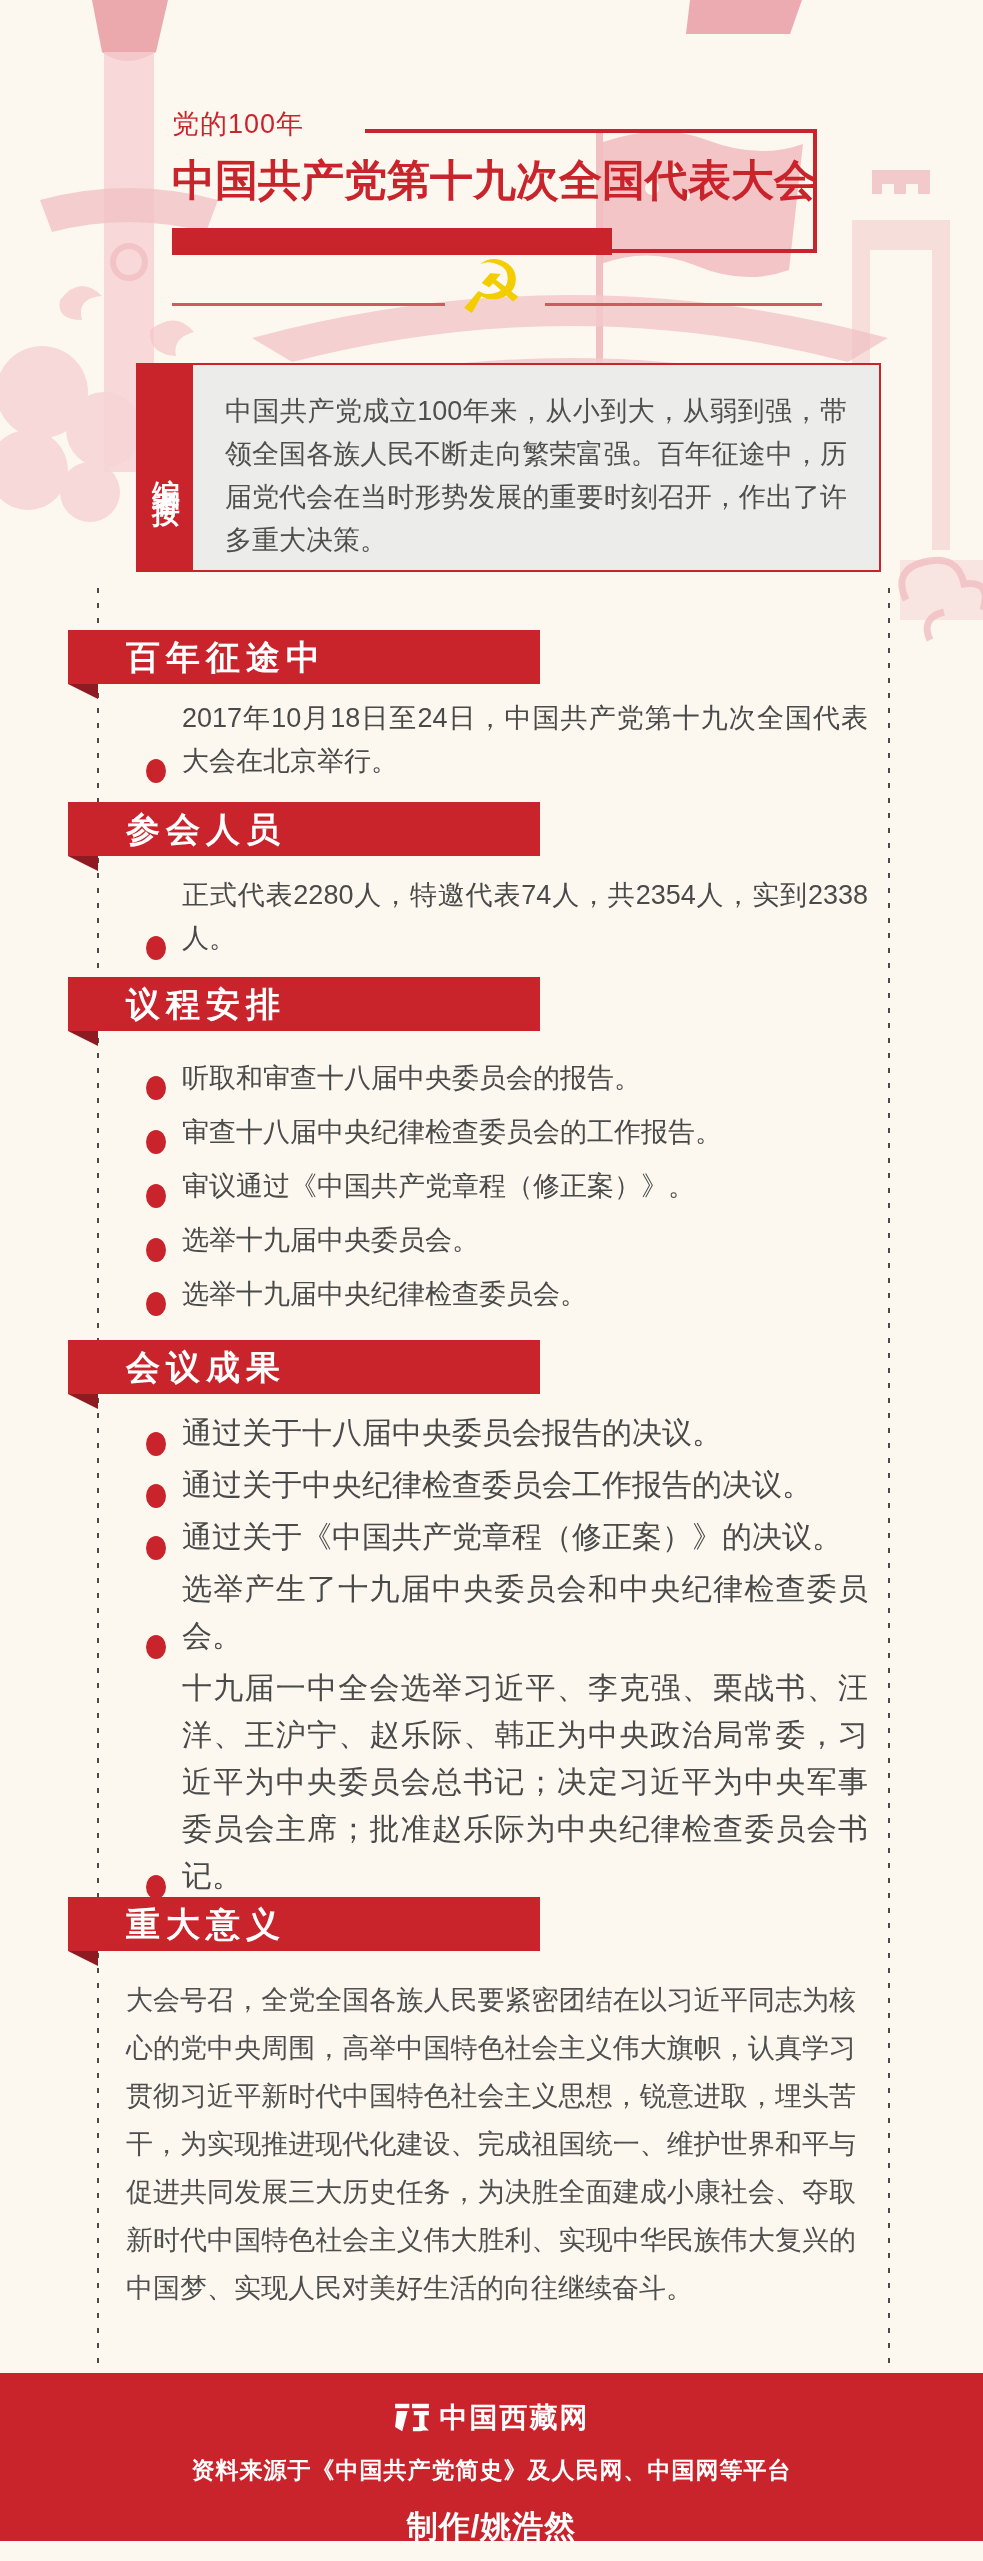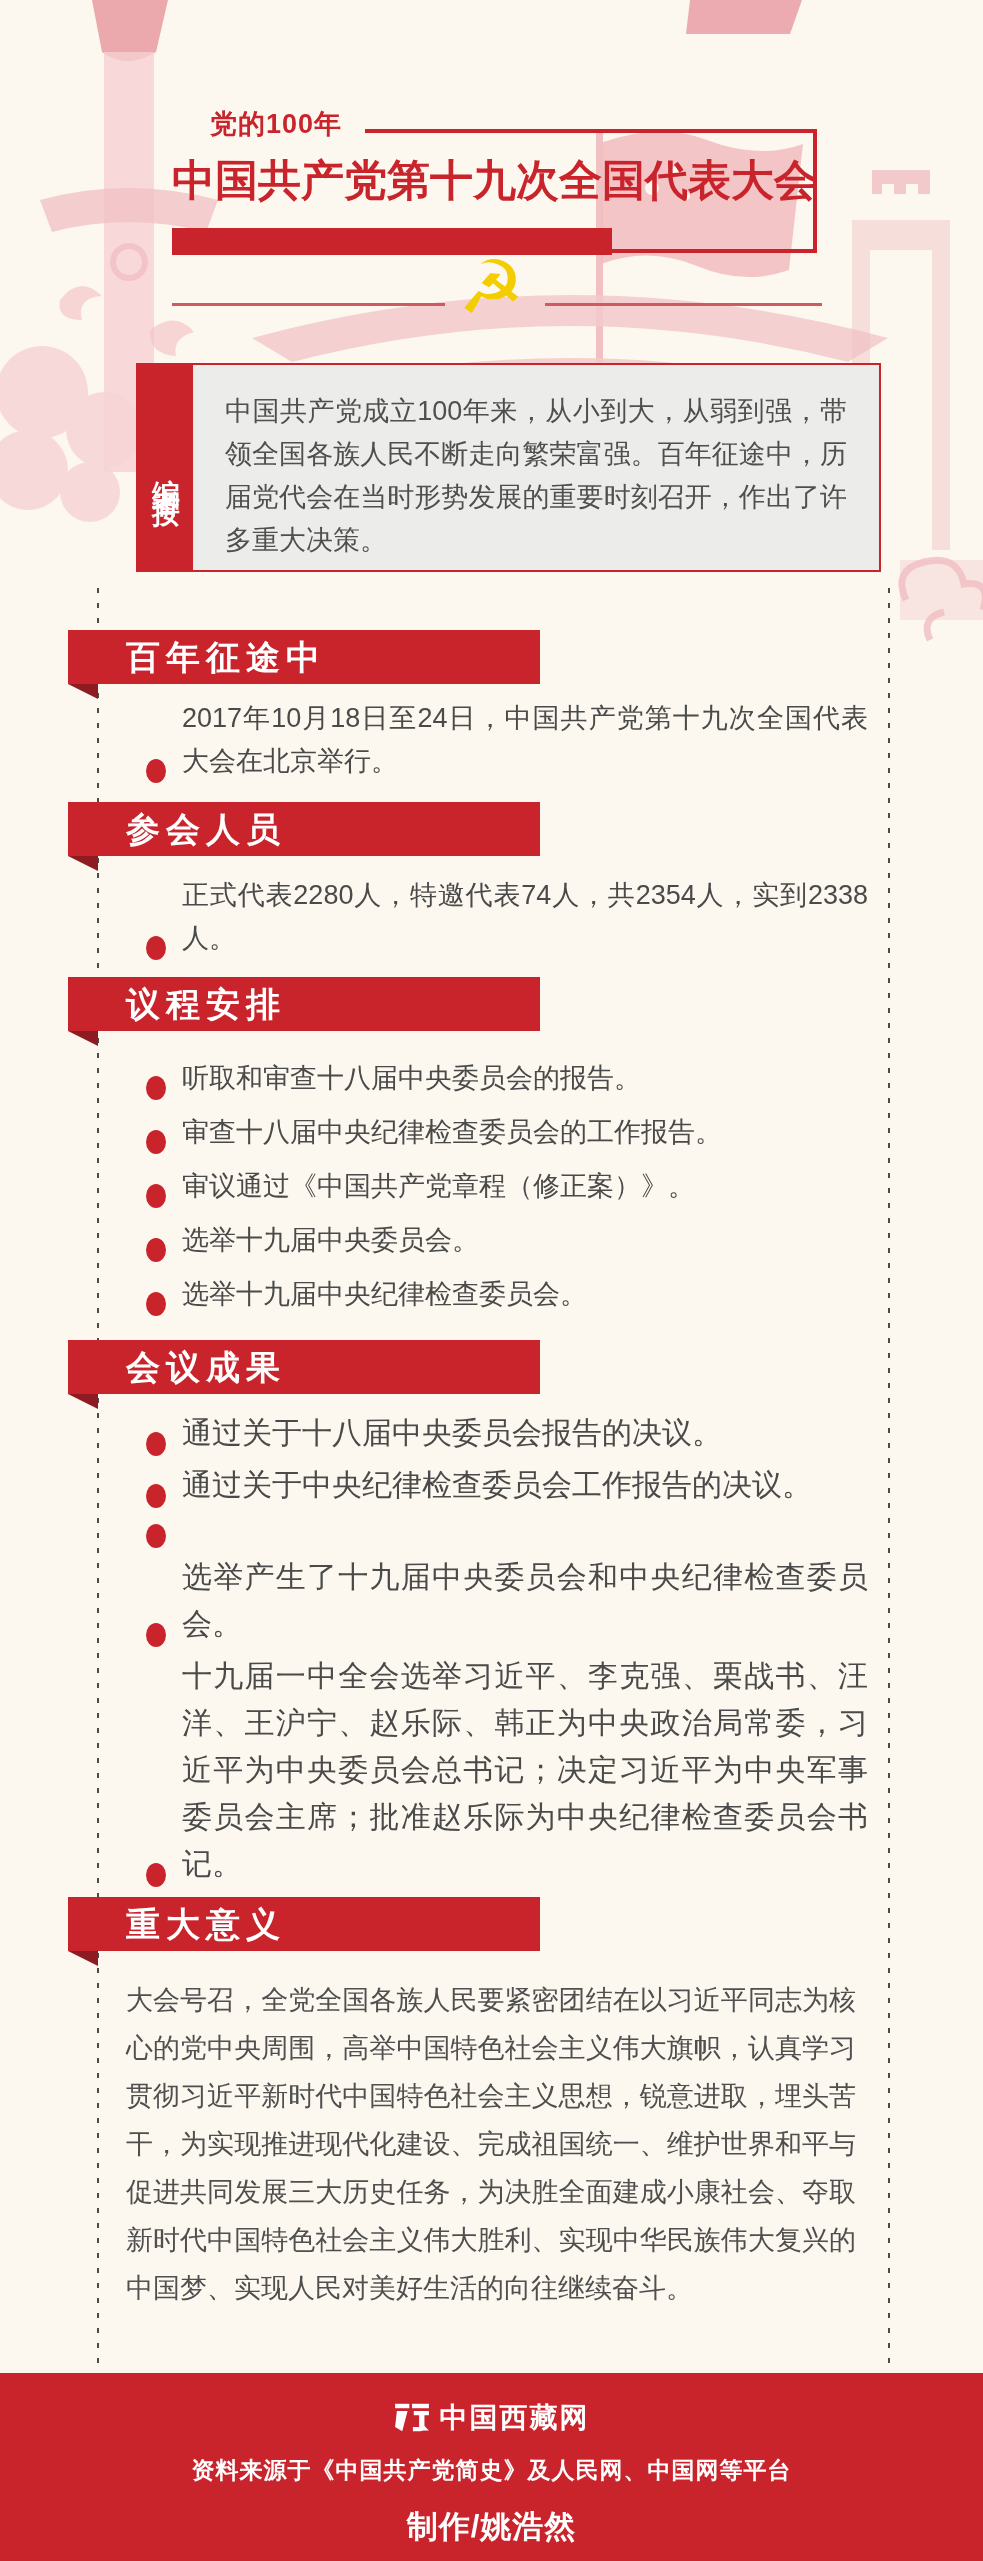--- a/index.html
+++ b/index.html
@@ -8,21 +8,21 @@
     width:983px;height:2561px;
     background:#fcf8ef;
     overflow:hidden;
     font-family:"Liberation Sans","DejaVu Sans",sans-serif;
     color:#4a4a4a;
   }
   .abs{position:absolute;}
   
   .decor{position:absolute;top:0;left:0;z-index:0;}
   
-  .eyebrow{left:172px;top:106px;font-size:27px;font-weight:700;color:#c9242c;letter-spacing:1px;z-index:2;margin-left:38px;}
+  .eyebrow{left:172px;top:106px;font-size:27px;font-weight:400;color:#c9242c;letter-spacing:1px;z-index:2;}
   .h-red{background:#c9242c;z-index:2;}
   .hline-top{left:365px;top:129px;width:452px;height:4px;}
   .vline-right{left:813px;top:129px;width:4px;height:124px;}
   .hline-bottom{left:612px;top:249px;width:205px;height:4px;}
   .main-title{left:172px;top:152px;width:680px;font-size:43px;font-weight:700;color:#c9242c;z-index:2;white-space:nowrap;}
   .red-bar{left:172px;top:228px;width:440px;height:27px;z-index:1;}
   .divider-line{top:303px;height:3px;background:#cf5a60;z-index:2;}
   .divider-left{left:172px;width:273px;}
   .divider-right{left:545px;width:277px;}
   .emblem{left:458px;top:248px;font-size:74px;line-height:80px;color:#f3cd00;z-index:2;}
@@ -47,21 +47,21 @@
   .item{display:flex;align-items:flex-end;}
   .dot{flex:0 0 20px;width:20px;height:24px;border-radius:50%;background:#c9242c;margin-right:16px;}
   .lh43 .item p{margin:0;font-size:27px;line-height:43px;text-align:justify;}
   .lh43 .dot{margin-top:9px;}
   .lh43 .item{margin-bottom:11px;}
   .lh47 .item p{margin:0;font-size:30px;line-height:47px;text-align:justify;}
   .lh47 .dot{margin-top:11px;}
   .lh47 .item{margin-bottom:5px;}
   .sig-para{left:126px;top:1976px;width:730px;font-size:27px;line-height:48px;text-align:justify;color:#4f4f4f;z-index:2;}
   
-  .footer{left:0;top:2373px;width:983px;height:188px;background:#c9242c;color:#fff;z-index:3;
+  .footer{left:0;top:2373px;width:983px;height:168px;background:#c9242c;color:#fff;z-index:3;
     display:flex;flex-direction:column;align-items:center;padding-top:26px;box-sizing:border-box;}
   .brand-row{display:flex;align-items:center;gap:10px;height:38px;}
   .brand-name{font-size:28px;font-weight:600;letter-spacing:2px;}
   .footer-source{margin-top:18px;font-size:23px;font-weight:600;letter-spacing:1px;}
   .footer-credit{margin-top:20px;font-size:31px;font-weight:600;letter-spacing:1px;}
 </style>
 </head>
 <body>
 
 <div class="page">
@@ -179,20 +179,21 @@
     <div class="item">
       <span class="dot"></span>
       <p>通过关于十八届中央委员会报告的决议。</p>
     </div>
     <div class="item">
       <span class="dot"></span>
       <p>通过关于中央纪律检查委员会工作报告的决议。</p>
     </div>
     <div class="item">
       <span class="dot"></span>
+      <p>通过关于《中国共产党章程（修正案）》的决议。</p>
     </div>
     <div class="item">
       <span class="dot"></span>
       <p>选举产生了十九届中央委员会和中央纪律检查委员会。</p>
     </div>
     <div class="item">
       <span class="dot"></span>
       <p>十九届一中全会选举习近平、李克强、栗战书、汪洋、王沪宁、赵乐际、韩正为中央政治局常委，习近平为中央委员会总书记；决定习近平为中央军事委员会主席；批准赵乐际为中央纪律检查委员会书记。</p>
     </div>
   </div>

